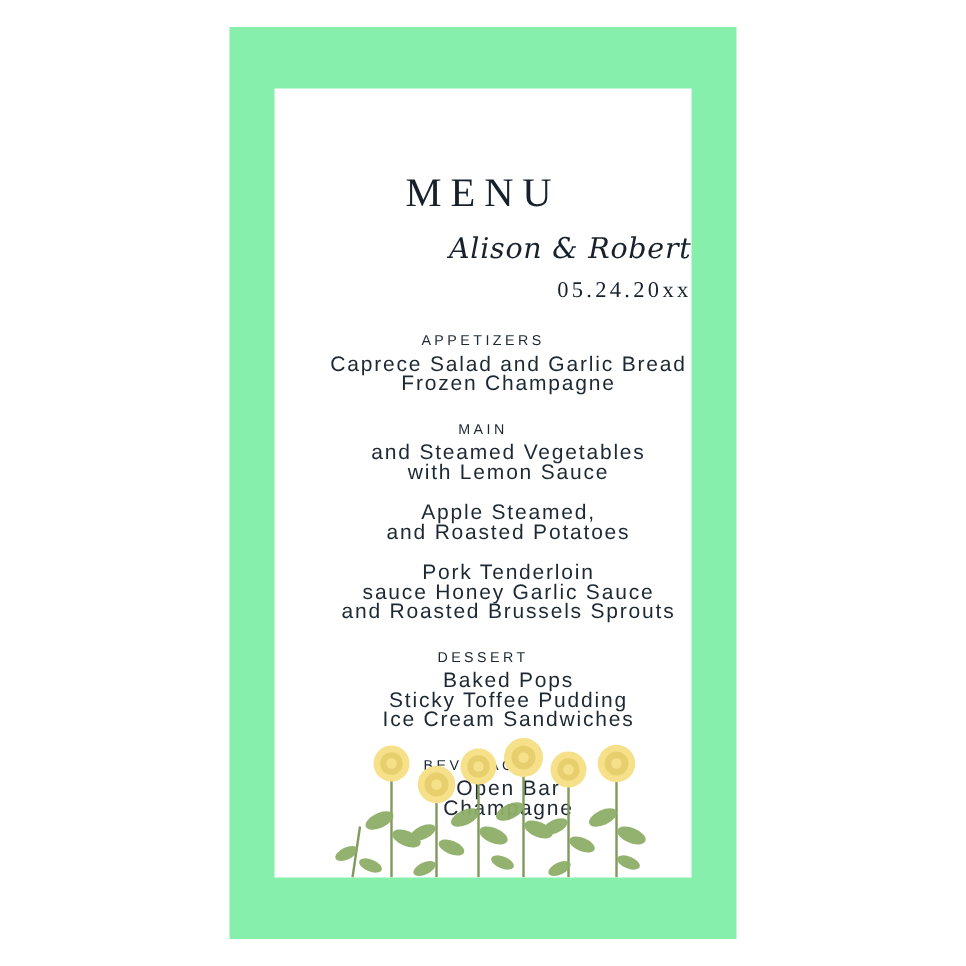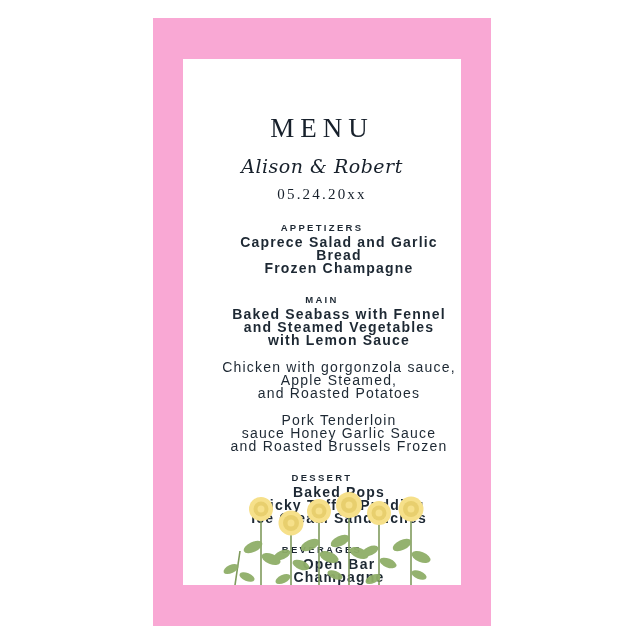--- a/index.html
+++ b/index.html
@@ -19,21 +19,21 @@
     height: 644px;
     background: #ffffff;
   }
   
   .card {
     position: absolute;
     left: 153px;
     top: 18px;
     width: 338px;
     height: 608px;
-    background: #f9a8d4;
+    background: #86efac;
   }
   
   .panel {
     position: absolute;
     left: 30px;
     top: 41px;
     width: 278px;
     height: 526px;
     background: #ffffff;
     overflow: hidden;
@@ -54,31 +54,32 @@
     font-weight: normal;
     color: #17202b;
   }
   .couple {
     font-family: "DejaVu Serif", serif;
     font-style: italic;
     font-size: 19px;
     letter-spacing: 0.5px;
     margin-top: 11px;
     color: #17202b;
+    text-align: right;
   }
   .date {
     font-family: "Liberation Serif", serif;
     font-size: 15px;
     letter-spacing: 2.2px;
     margin-top: 9px;
     color: #17202b;
+    text-align: right;
   }
   .section {
     margin-top: 19px;
-    font-weight: bold;
   }
   .section-heading {
     font-family: "Liberation Sans", sans-serif;
     font-size: 9.5px;
     letter-spacing: 2.3px;
     color: #1d2833;
     margin-bottom: 3px;
   }
   .section-line {
     font-family: "Liberation Sans", sans-serif;
@@ -113,35 +114,33 @@
         <div class="date">05.24.20xx</div>
 
         <div class="section">
           <div class="section-heading">APPETIZERS</div>
           <div class="section-line">Caprece Salad and Garlic Bread</div>
           <div class="section-line">Frozen Champagne</div>
         </div>
 
         <div class="section">
           <div class="section-heading">MAIN</div>
-          <div class="section-line">Baked Seabass with Fennel</div>
           <div class="section-line">and Steamed Vegetables</div>
           <div class="section-line">with Lemon Sauce</div>
         </div>
 
         <div class="sub-block">
-          <div class="section-line">Chicken with gorgonzola sauce,</div>
           <div class="section-line">Apple Steamed,</div>
           <div class="section-line">and Roasted Potatoes</div>
         </div>
 
         <div class="sub-block">
           <div class="section-line">Pork Tenderloin</div>
           <div class="section-line">sauce Honey Garlic Sauce</div>
-          <div class="section-line">and  Roasted Brussels Frozen</div>
+          <div class="section-line">and  Roasted Brussels Sprouts</div>
         </div>
 
         <div class="section">
           <div class="section-heading">DESSERT</div>
           <div class="section-line">Baked Pops</div>
           <div class="section-line">Sticky Toffee Pudding</div>
           <div class="section-line">Ice Cream Sandwiches</div>
         </div>
 
         <div class="section">

